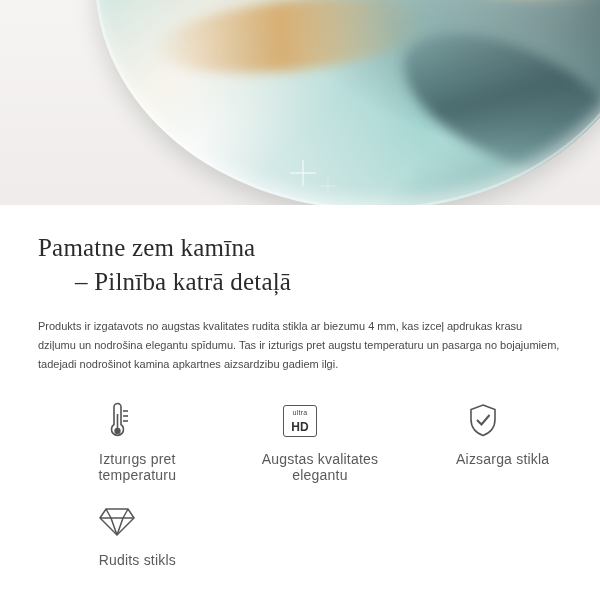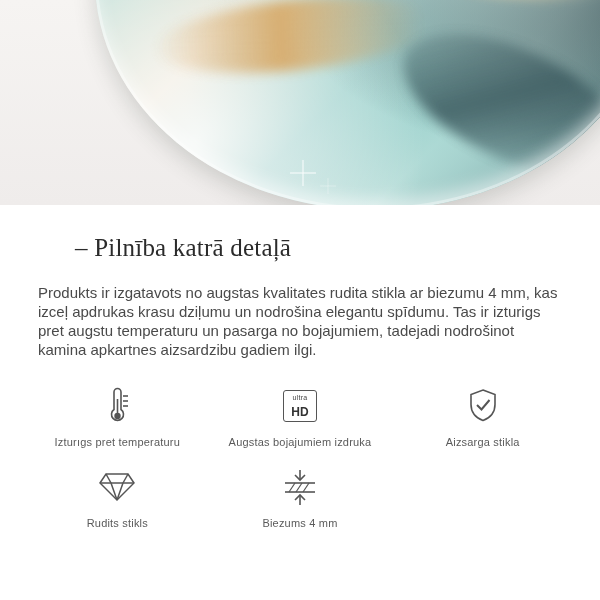--- a/index.html
+++ b/index.html
@@ -100,21 +100,21 @@
     font-family: "Liberation Serif", serif;
     font-size: 25px;
     line-height: 34px;
     color: #2b2b2b;
     font-weight: 400;
     margin: 0 0 18px 0;
     letter-spacing: .2px;
   }
   .headline .line2 { display: block; margin-left: 37px; }
   .body-text {
-    font-size: 15px;
+    font-size: 11px;
     line-height: 19px;
     color: #4a4a4a;
     margin: 0;
     max-width: 540px;
   }
 
   
   .features {
     margin-top: 26px;
     display: grid;
@@ -129,24 +129,25 @@
     justify-content: flex-start;
   }
   .feature-icon {
     height: 42px;
     display: flex;
     align-items: center;
     justify-content: center;
     margin-bottom: 9px;
   }
   .feature-label {
-    font-size: 11px;
+    font-size: 14px;
     color: #5a5a5a;
     text-align: center;
     letter-spacing: .2px;
+    margin-left: 40px;
   }
   .ultrahd-box {
     width: 32px; height: 30px;
     border: 1.6px solid #555;
     border-radius: 3px;
     display: flex;
     flex-direction: column;
     align-items: center;
     justify-content: center;
     line-height: 1;
@@ -167,20 +168,21 @@
       <div class="vein v3"></div>
       <div class="vein v4"></div>
       <div class="glass-edge"></div>
     </div>
     <div class="sparkle sp1"></div>
     <div class="sparkle sp2"></div>
   </div>
 
   <div class="content">
     <h1 class="headline">
+      <span>Pamatne zem kamīna</span>
       <span class="line2">– Pilnība katrā detaļā</span>
     </h1>
     <p class="body-text">Produkts ir izgatavots no augstas kvalitates rudita stikla ar biezumu 4 mm, kas izceļ apdrukas krasu dziļumu un nodrošina elegantu spīdumu. Tas ir izturigs pret augstu temperaturu un pasarga no bojajumiem, tadejadi nodrošinot kamina apkartnes aizsardzibu gadiem ilgi.</p>
   </div>
 
   <div class="features">
 
     <div class="feature">
       <div class="feature-icon">
         <svg width="34" height="40" viewBox="0 0 34 40" fill="none" stroke="#555" stroke-width="1.6">
@@ -195,21 +197,21 @@
       <div class="feature-label">Izturıgs pret temperaturu</div>
     </div>
 
     <div class="feature">
       <div class="feature-icon">
         <div class="ultrahd-box">
           <span class="u1">ultra</span>
           <span class="u2">HD</span>
         </div>
       </div>
-      <div class="feature-label">Augstas bojajumiem izdruka</div>
+      <div class="feature-label">Augstas kvalitates elegantu</div>
     </div>
 
     <div class="feature">
       <div class="feature-icon">
         <svg width="34" height="40" viewBox="0 0 34 40" fill="none" stroke="#555" stroke-width="1.6">
           <path d="M17 4l12 4.5v10c0 8-5.5 13.5-12 16-6.5-2.5-12-8-12-16v-10z"></path>
           <polyline points="11,19 15.5,23.5 23.5,14" stroke-width="2"></polyline>
         </svg>
       </div>
       <div class="feature-label">Aizsarga stikla</div>
@@ -223,31 +225,15 @@
           <line x1="8" y1="5" x2="13" y2="14"></line>
           <line x1="30" y1="5" x2="25" y2="14"></line>
           <line x1="13" y1="14" x2="19" y2="31"></line>
           <line x1="25" y1="14" x2="19" y2="31"></line>
         </svg>
       </div>
       <div class="feature-label">Rudits stikls</div>
     </div>
 
 
-    <div class="feature">
-      <div class="feature-icon">
-        <svg width="40" height="38" viewBox="0 0 40 38" fill="none" stroke="#555" stroke-width="1.6">
-          <line x1="20" y1="2" x2="20" y2="11"></line>
-          <polyline points="15,7 20,12 25,7"></polyline>
-          <line x1="5" y1="15" x2="35" y2="15"></line>
-          <line x1="5" y1="24" x2="35" y2="24"></line>
-          <line x1="9" y1="24" x2="15" y2="15" stroke-width="1.2"></line>
-          <line x1="16" y1="24" x2="22" y2="15" stroke-width="1.2"></line>
-          <line x1="23" y1="24" x2="29" y2="15" stroke-width="1.2"></line>
-          <line x1="20" y1="37" x2="20" y2="28"></line>
-          <polyline points="15,32 20,27 25,32"></polyline>
-        </svg>
-      </div>
-      <div class="feature-label">Biezums 4 mm</div>
-    </div>
 
   </div>
 </div>
 
 </body></html>

